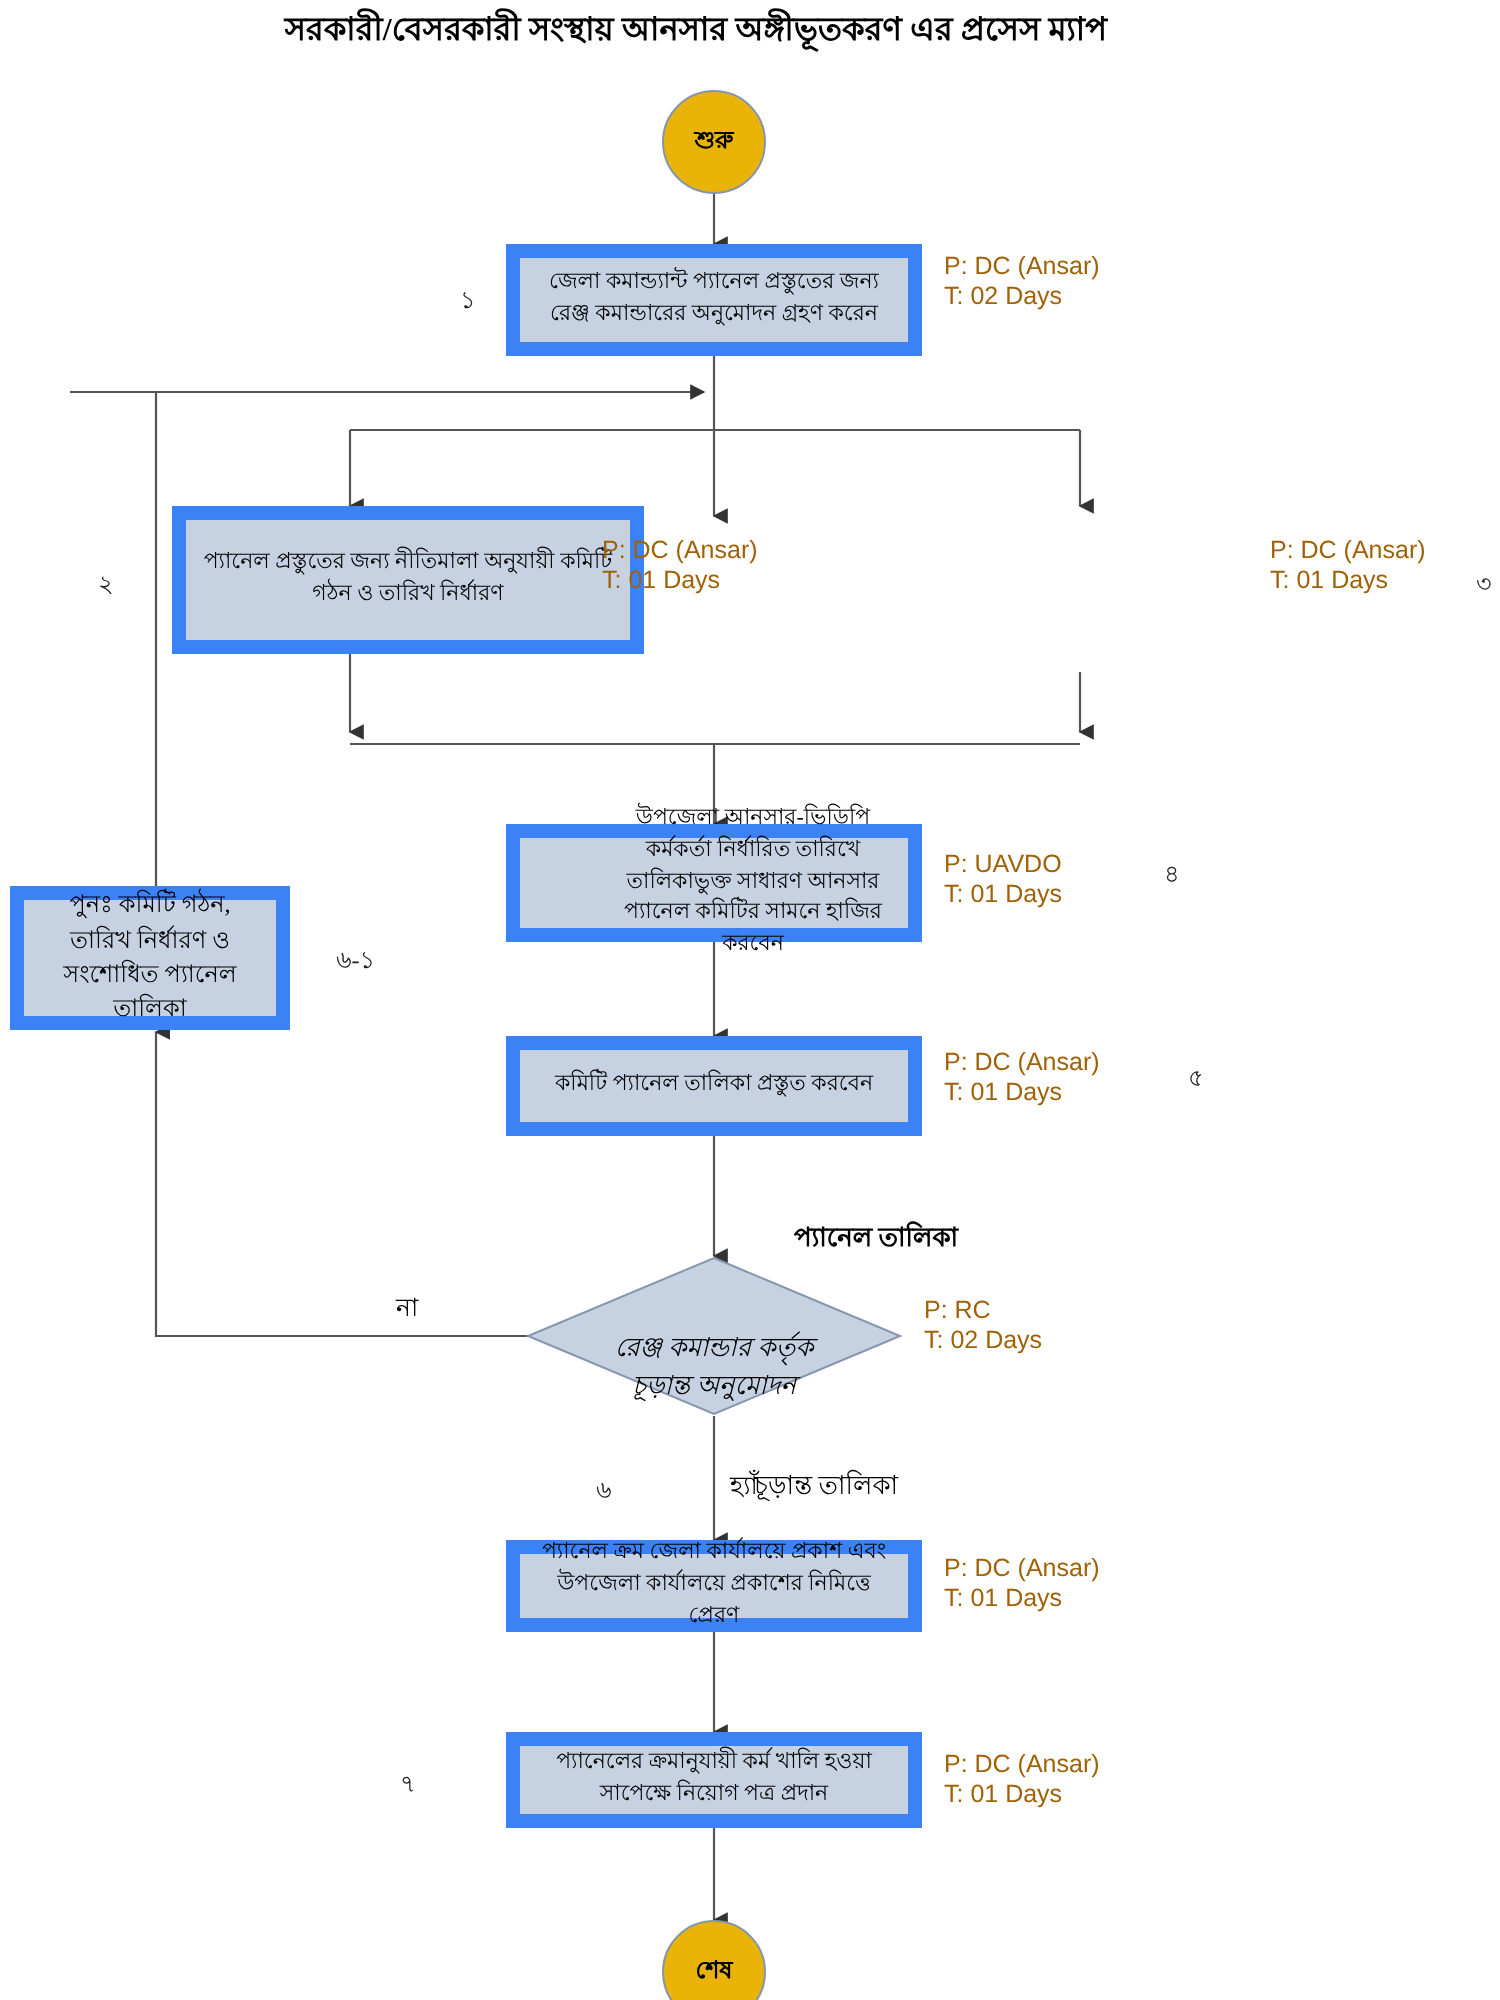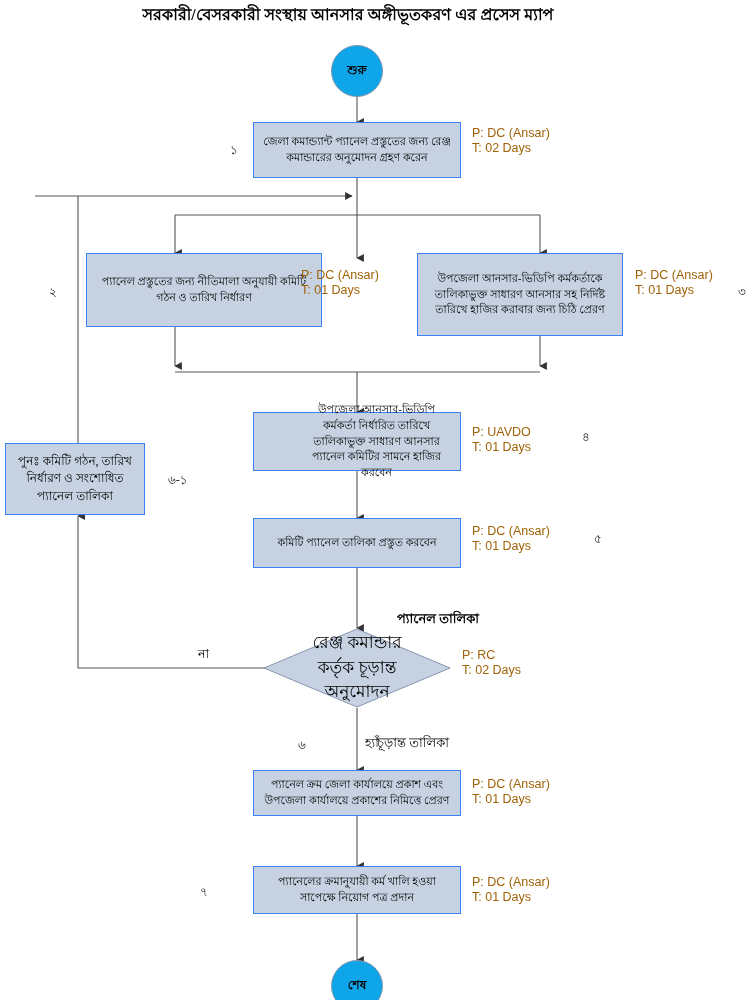--- a/index.html
+++ b/index.html
@@ -12,45 +12,45 @@
   svg.wires{position:absolute;left:0;top:0;width:750px;height:1000px;pointer-events:none;}
 
   .title{
     position:absolute;left:0;top:2px;width:696px;text-align:center;
     font-size:16px;font-weight:700;letter-spacing:.1px;
     font-family:"Liberation Serif","DejaVu Serif",serif;
   }
 
   .node{
     position:absolute;box-sizing:border-box;
-    background:#c6d2e2;border:1px solid #3b82f6;
+    background:#c6d2e2;border:7px solid #3b82f6;
     display:flex;align-items:center;justify-content:center;
     text-align:center;
     font-family:"Liberation Serif","DejaVu Serif",serif;
     font-size:11px;line-height:1.45;padding:4px 8px;
   }
   .node .txt{display:block;width:100%;}
 
   .terminator{
     position:absolute;box-sizing:border-box;
     width:52px;height:52px;border-radius:50%;
-    background:#0ea5e9;border:1px solid #8496ae;
+    background:#eab308;border:1px solid #8496ae;
     display:flex;align-items:center;justify-content:center;
     font-family:"Liberation Serif","DejaVu Serif",serif;
     font-size:12px;font-weight:600;text-align:center;
   }
 
   .diamond-wrap{position:absolute;}
   .diamond-wrap svg{position:absolute;left:0;top:0;}
   .diamond-label{
-    position:absolute;left:0;top:0;width:100%;height:100%;
+    position:absolute;left:0;top:16px;width:100%;height:100%;
     display:flex;align-items:center;justify-content:center;text-align:center;
     font-family:"Liberation Serif","DejaVu Serif",serif;
-    font-size:17px;line-height:1.45;
-    padding:0 34px;box-sizing:border-box;
+    font-size:13px;line-height:1.45;
+    padding:0 34px;box-sizing:border-box;font-style:italic;
   }
 
   .meta{
     position:absolute;
     font-family:"Liberation Sans","DejaVu Sans",sans-serif;
     font-size:12.5px;line-height:1.22;white-space:pre;color:#a16207;
   }
   .stepnum{
     position:absolute;
     font-family:"Liberation Serif","DejaVu Serif",serif;
@@ -131,23 +131,20 @@
   <div class="meta" style="left:472px;top:141px;">T: 02 Days</div>
   <div class="stepnum" style="left:230px;top:141px;">১</div>
 
   <div class="node" style="left:86px;top:253px;width:236px;height:74px;">
     <span class="txt">প্যানেল প্রস্তুতের জন্য নীতিমালা অনুযায়ী কমিটি গঠন ও তারিখ নির্ধারণ</span>
   </div>
   <div class="meta" style="left:301px;top:268px;">P: DC (Ansar)</div>
   <div class="meta" style="left:301px;top:283px;">T: 01 Days</div>
   <div class="stepnum" style="left:49px;top:283px;">২</div>
 
-  <div class="node" style="left:417px;top:253px;width:206px;height:83px;">
-    <span class="txt">উপজেলা আনসার-ভিডিপি কর্মকর্তাকে তালিকাভুক্ত সাধারণ আনসার সহ নির্দিষ্ট তারিখে হাজির করাবার জন্য চিঠি প্রেরণ</span>
-  </div>
   <div class="meta" style="left:635px;top:268px;">P: DC (Ansar)</div>
   <div class="meta" style="left:635px;top:283px;">T: 01 Days</div>
   <div class="stepnum" style="left:738px;top:283px;">৩</div>
 
   <div class="node" style="left:253px;top:412px;width:208px;height:59px;padding-left:47px;">
     <span class="txt">উপজেলা আনসার-ভিডিপি কর্মকর্তা নির্ধারিত তারিখে তালিকাভুক্ত সাধারণ আনসার প্যানেল কমিটির সামনে হাজির করবেন</span>
   </div>
   <div class="meta" style="left:472px;top:425px;">P: UAVDO</div>
   <div class="meta" style="left:472px;top:440px;">T: 01 Days</div>
   <div class="stepnum" style="left:582px;top:428px;">৪</div>

